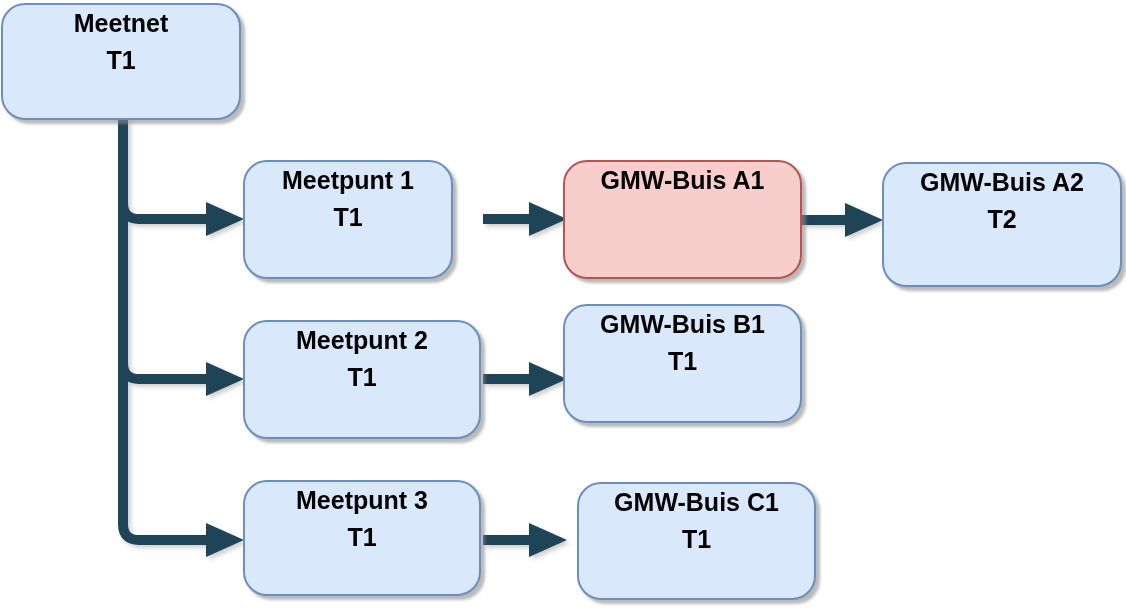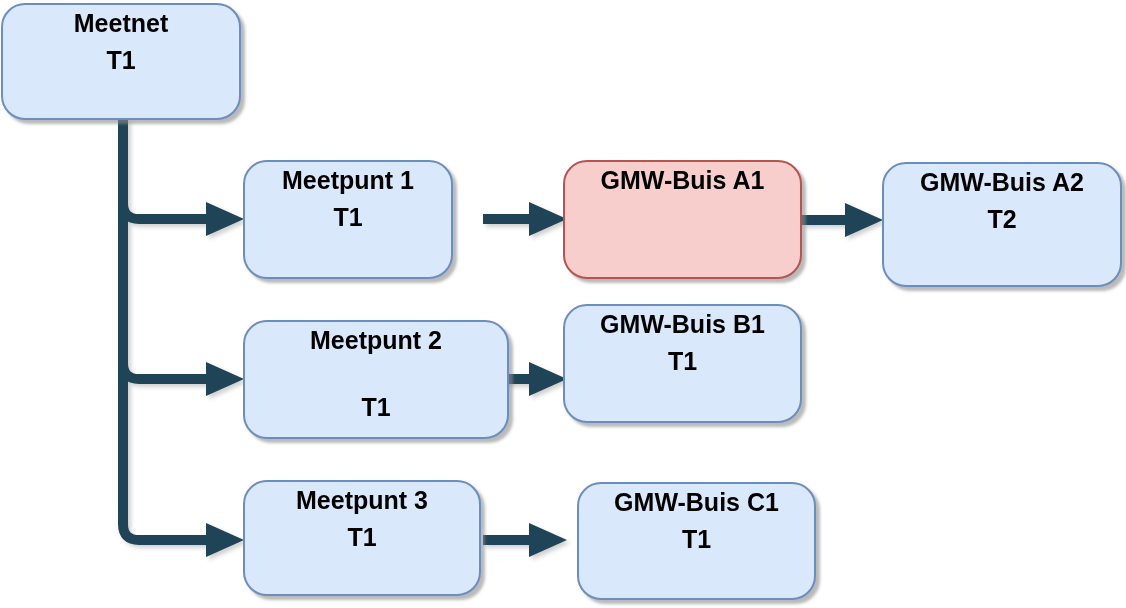--- a/index.html
+++ b/index.html
@@ -104,21 +104,21 @@
 
   <div class="node red" style="left:563px; top:160px; width:239px; height:119px;">
     <div>GMW-Buis A1</div>
   </div>
 
   <div class="node blue" style="left:882px; top:162px; width:240px; height:125px;">
     <div>GMW-Buis A2</div>
     <div>T2</div>
   </div>
 
-  <div class="node blue" style="left:243px; top:320px; width:266px; height:119px;gap:30px;">
+  <div class="node blue" style="left:243px; top:320px; width:238px; height:119px;">
     <div>Meetpunt 2</div>
     <div>T1</div>
   </div>
 
   <div class="node blue" style="left:563px; top:304px; width:239px; height:119px;">
     <div>GMW-Buis B1</div>
     <div>T1</div>
   </div>
 
   <div class="node blue" style="left:243px; top:480px; width:238px; height:116px;">

